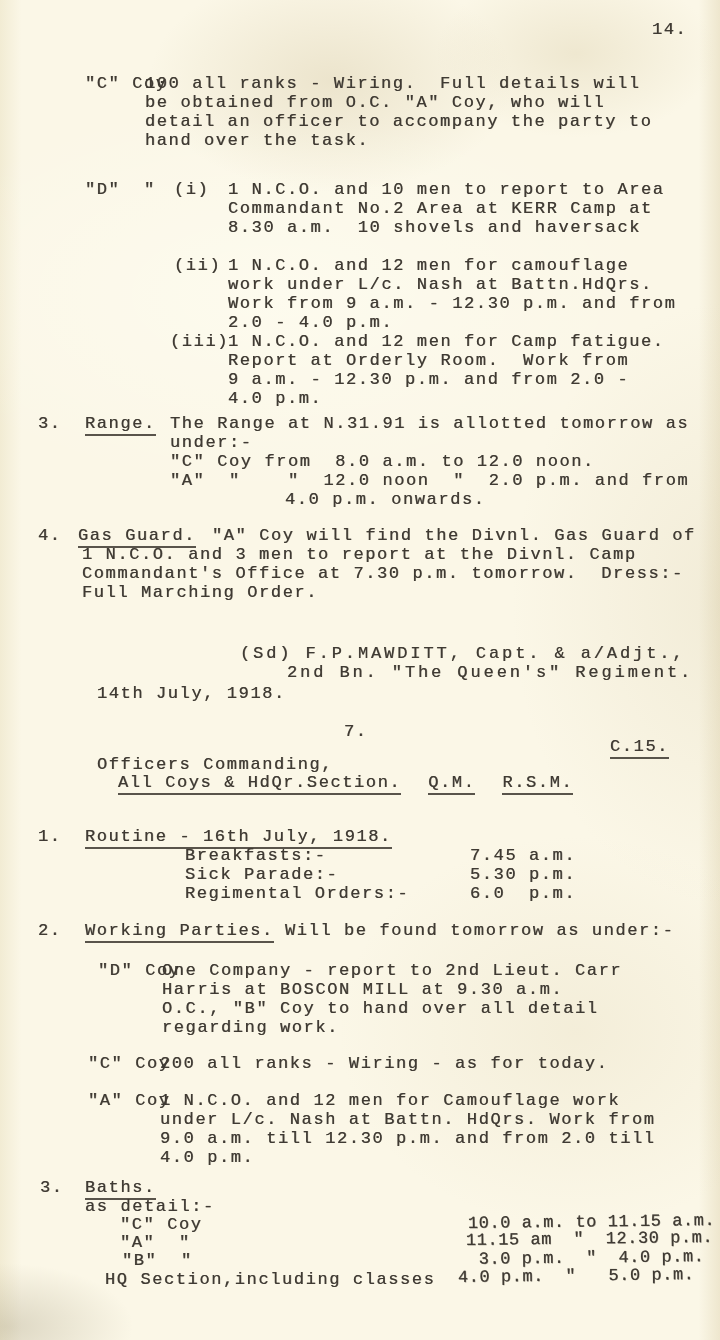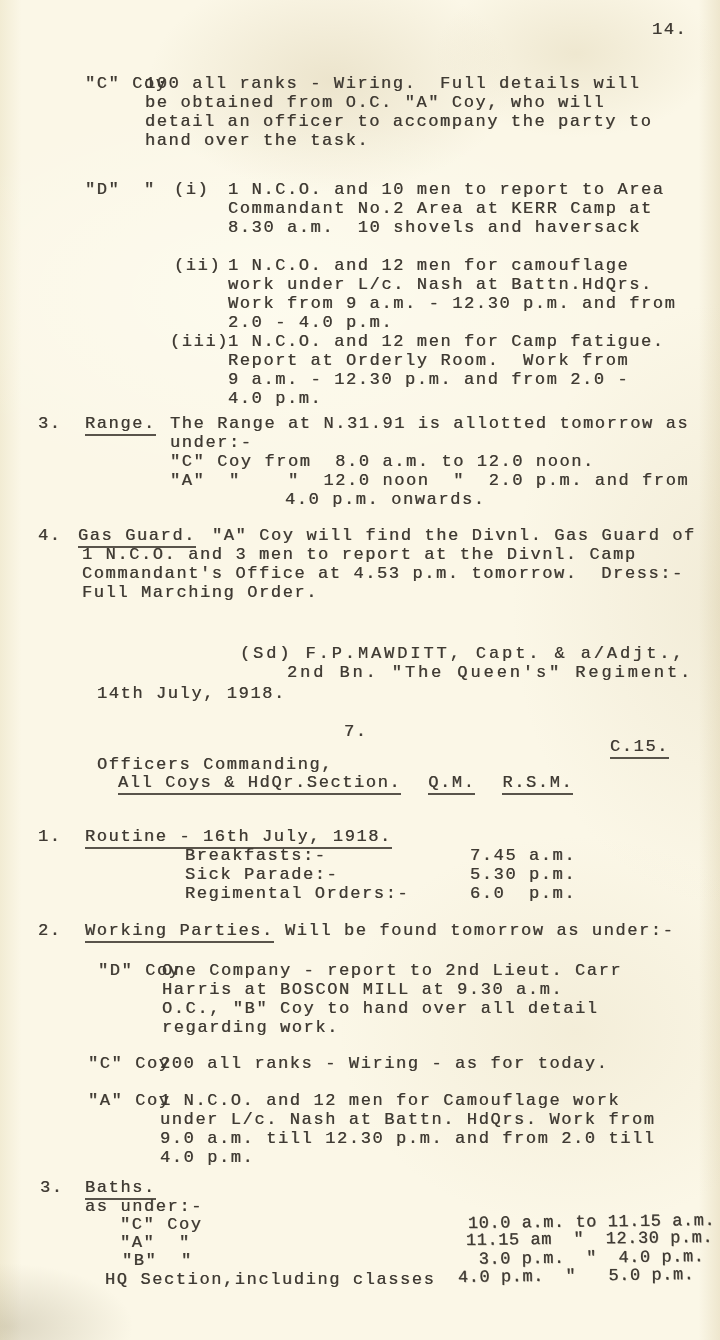--- a/index.html
+++ b/index.html
@@ -64,21 +64,21 @@
   <div class="ln" style="left:170px;top:414px">The Range at N.31.91 is allotted tomorrow as</div>
   <div class="ln" style="left:170px;top:433px">under:-</div>
   <div class="ln" style="left:170px;top:452px">"C" Coy from  8.0 a.m. to 12.0 noon.</div>
   <div class="ln" style="left:170px;top:471px">"A"  "    "  12.0 noon  "  2.0 p.m. and from</div>
   <div class="ln" style="left:285px;top:490px">4.0 p.m. onwards.</div>
 
   <div class="ln" style="left:38px;top:526px">4.</div>
   <div class="ln" style="left:78px;top:526px"><span class="u">Gas Guard.</span></div>
   <div class="ln" style="left:212px;top:526px">"A" Coy will find the Divnl. Gas Guard of</div>
   <div class="ln" style="left:82px;top:545px">1 N.C.O. and 3 men to report at the Divnl. Camp</div>
-  <div class="ln" style="left:82px;top:564px">Commandant's Office at 4.53 p.m. tomorrow.  Dress:-</div>
+  <div class="ln" style="left:82px;top:564px">Commandant's Office at 7.30 p.m. tomorrow.  Dress:-</div>
   <div class="ln" style="left:82px;top:583px">Full Marching Order.</div>
 
   <div class="ln wide" style="left:240px;top:644px">(Sd) F.P.MAWDITT, Capt. &amp; a/Adjt.,</div>
   <div class="ln wide" style="left:287px;top:663px">2nd Bn. "The Queen's" Regiment.</div>
   <div class="ln" style="left:97px;top:684px">14th July, 1918.</div>
 
   <div class="ln" style="left:344px;top:722px">7.</div>
   <div class="ln" style="left:610px;top:737px"><span class="u">C.15.</span></div>
   <div class="ln" style="left:97px;top:755px">Officers Commanding,</div>
   <div class="ln" style="left:118px;top:773px"><span class="u gap">All Coys &amp; HdQr.Section.</span><span class="u gap">Q.M.</span><span class="u">R.S.M.</span></div>
@@ -106,21 +106,21 @@
   <div class="ln" style="left:160px;top:1054px">200 all ranks - Wiring - as for today.</div>
 
   <div class="ln" style="left:88px;top:1091px">"A" Coy</div>
   <div class="ln" style="left:160px;top:1091px">1 N.C.O. and 12 men for Camouflage work</div>
   <div class="ln" style="left:160px;top:1110px">under L/c. Nash at Battn. HdQrs. Work from</div>
   <div class="ln" style="left:160px;top:1129px">9.0 a.m. till 12.30 p.m. and from 2.0 till</div>
   <div class="ln" style="left:160px;top:1148px">4.0 p.m.</div>
 
   <div class="ln" style="left:40px;top:1178px">3.</div>
   <div class="ln" style="left:85px;top:1178px"><span class="u">Baths.</span></div>
-  <div class="ln" style="left:85px;top:1197px">as under:-</div>
+  <div class="ln" style="left:85px;top:1197px">as detail:-</div>
 
   <div class="ln" style="left:120px;top:1215px">"C" Coy</div>
   <div class="ln tight tilt" style="left:468px;top:1214px">10.0 a.m. to 11.15 a.m.</div>
   <div class="ln" style="left:120px;top:1233px">"A"  "</div>
   <div class="ln tight tilt" style="left:466px;top:1231px">11.15 am  "  12.30 p.m.</div>
   <div class="ln" style="left:122px;top:1251px">"B"  "</div>
   <div class="ln tight tilt" style="left:468px;top:1250px"> 3.0 p.m.  "  4.0 p.m.</div>
   <div class="ln" style="left:105px;top:1270px">HQ Section,including classes</div>
   <div class="ln tight tilt" style="left:458px;top:1268px">4.0 p.m.  "   5.0 p.m.</div>
 

